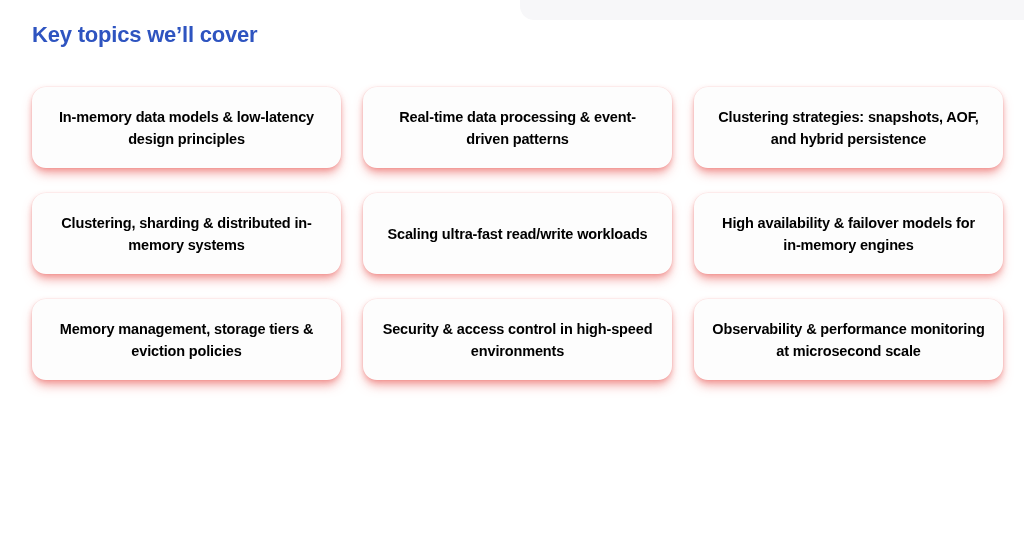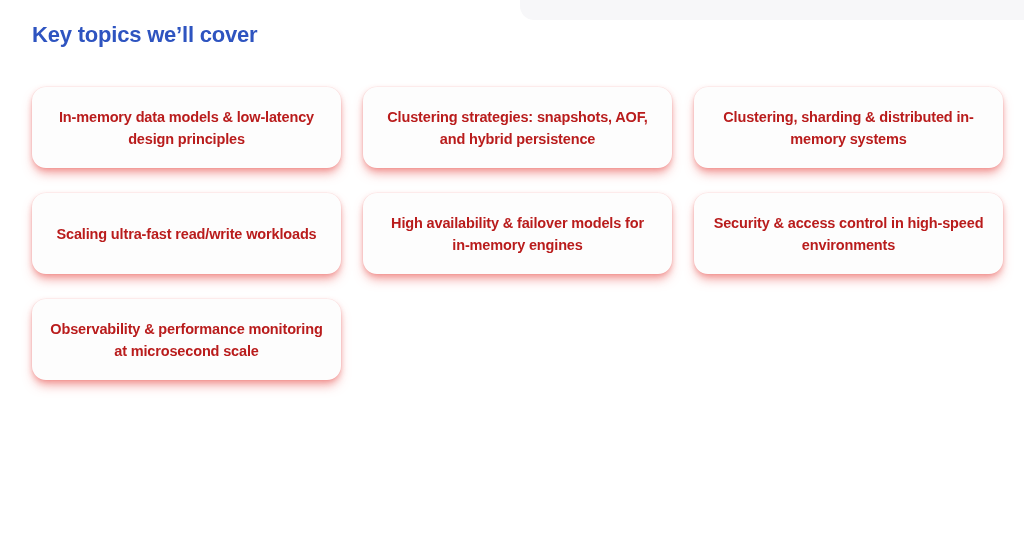--- a/index.html
+++ b/index.html
@@ -75,59 +75,65 @@
     align-items: center;
     justify-content: center;
     padding: 6px 18px;
     box-sizing: border-box;
   }
 
   .topic-card-label {
     font-size: 14.5px;
     line-height: 22px;
     font-weight: 700;
-    color: #b91c1c;
+    color: #000000;
     text-align: center;
     letter-spacing: -0.15px;
   }
 </style>
 </head>
 <body>
 
 <div id="slide">
 
   <div id="top-right-panel"></div>
 
   <h1 id="heading">Key topics we’ll cover</h1>
 
   <div id="topic-grid">
 
     <div class="topic-card">
       <span class="topic-card-label">In-memory data models &amp; low-latency design principles</span>
     </div>
 
 
+    <div class="topic-card">
+      <span class="topic-card-label">Real-time data processing &amp; event-driven patterns</span>
+    </div>
 
 
     <div class="topic-card">
       <span class="topic-card-label">Clustering strategies: snapshots, AOF, and hybrid persistence</span>
     </div>
 
     <div class="topic-card">
       <span class="topic-card-label">Clustering, sharding &amp; distributed in-memory systems</span>
     </div>
 
     <div class="topic-card">
       <span class="topic-card-label">Scaling ultra-fast read/write workloads</span>
     </div>
 
     <div class="topic-card">
       <span class="topic-card-label">High availability &amp; failover models for in-memory engines</span>
     </div>
 
+    <div class="topic-card">
+      <span class="topic-card-label">Memory management, storage tiers &amp; eviction policies</span>
+    </div>
 
     <div class="topic-card">
       <span class="topic-card-label">Security &amp; access control in high-speed environments</span>
     </div>
 
     <div class="topic-card">
       <span class="topic-card-label">Observability &amp; performance monitoring at microsecond scale</span>
     </div>
 
 

